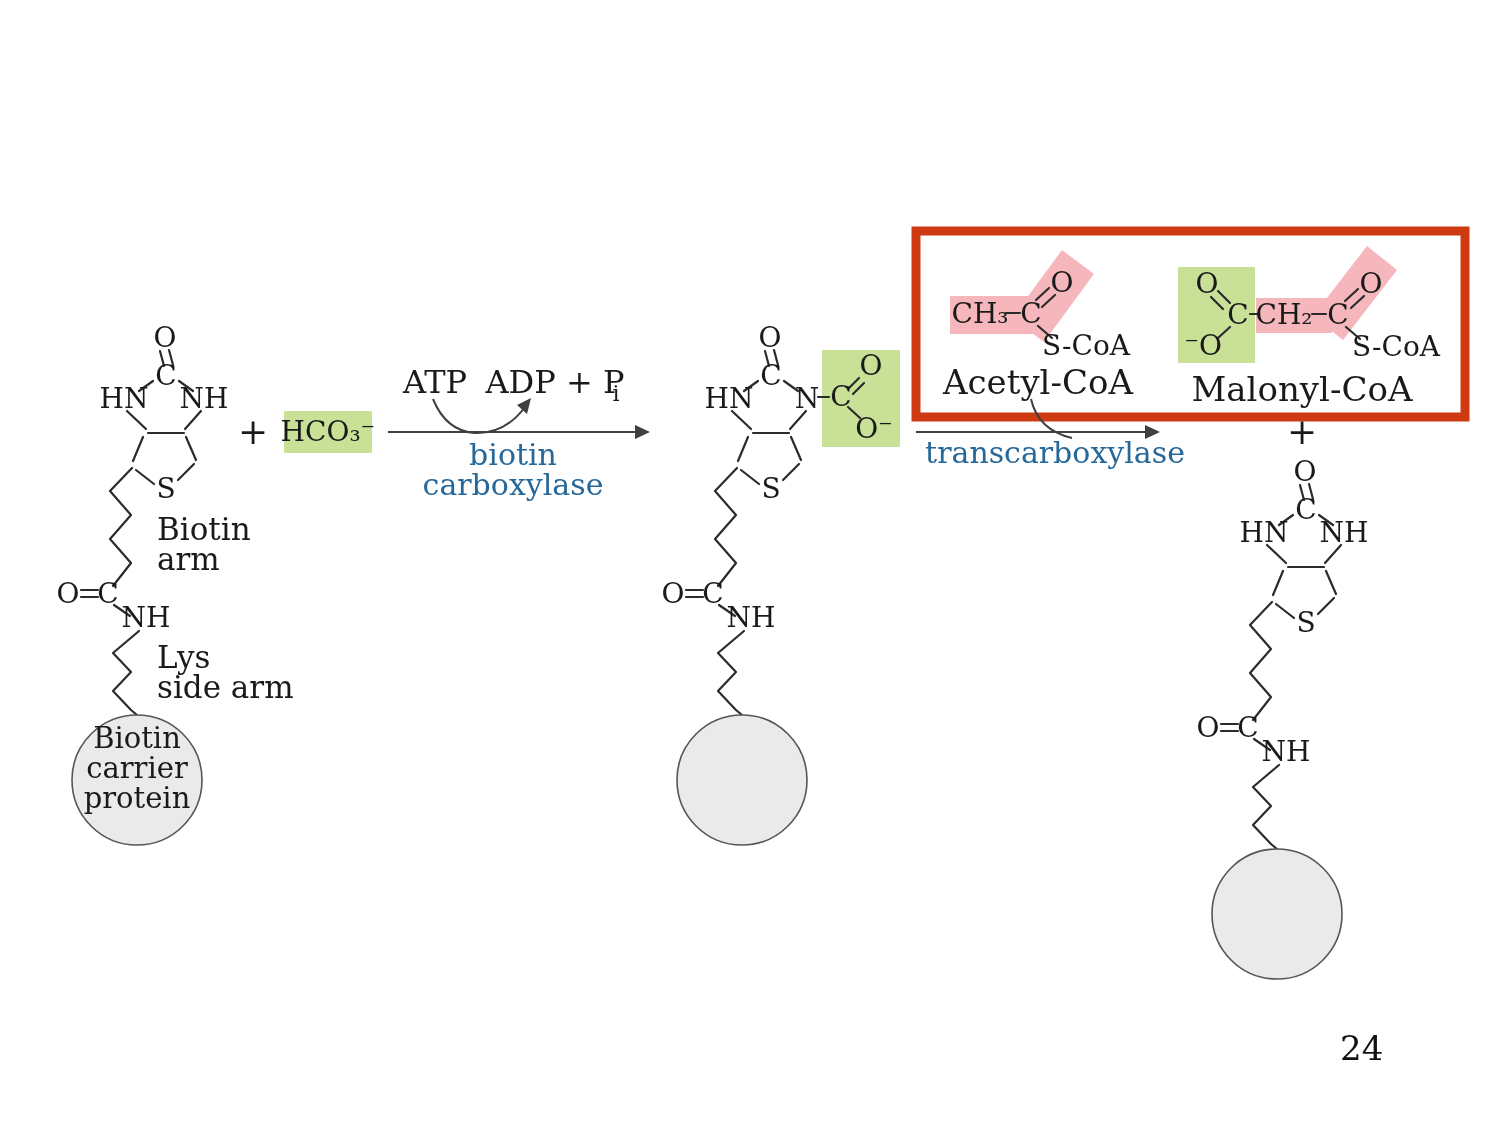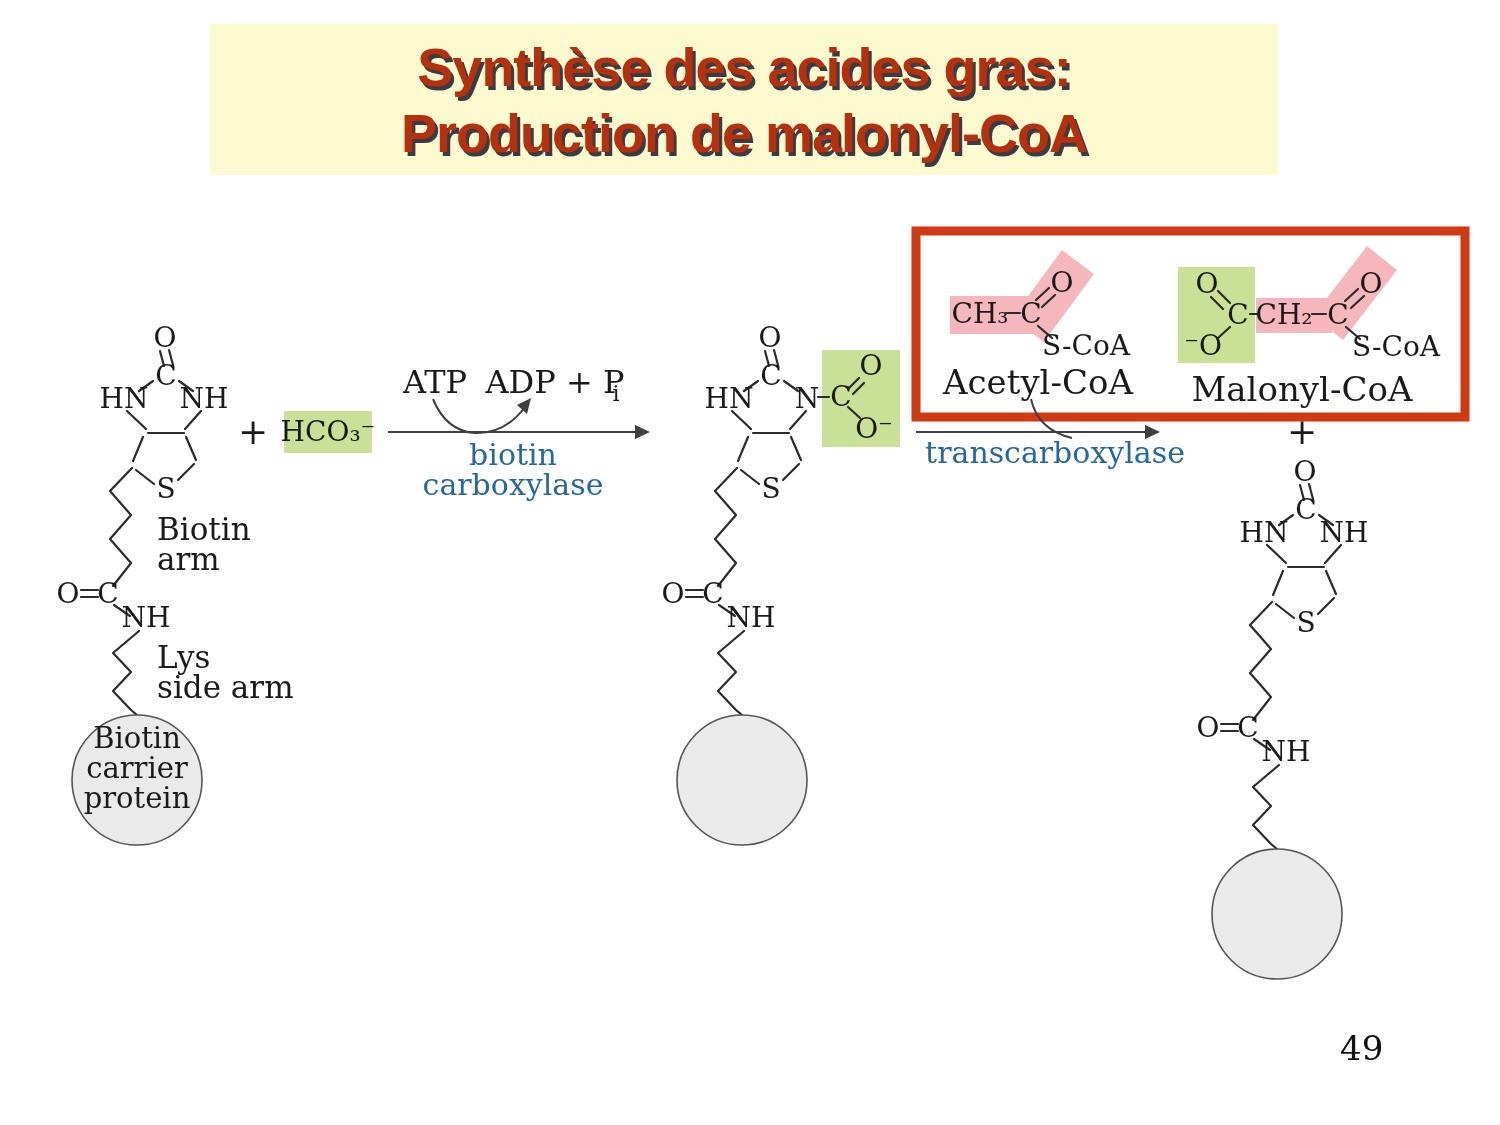--- a/index.html
+++ b/index.html
@@ -41,24 +41,20 @@
   .plus{font-family:"DejaVu Serif",serif;font-size:36px;text-anchor:middle;}
   .hl-green{fill:#c9e197;}
   .hl-pink{fill:#f5b7bb;}
   .red-box{fill:none;stroke:#ce3a12;stroke-width:9;}
 </style>
 </head>
 <body>
 
 <div class="slide">
 
-  <div class="title-banner">
-    <div class="title-line">Synthèse des acides gras:</div>
-    <div class="title-line">Production de malonyl-CoA</div>
-  </div>
 
 
   <svg class="diagram" width="1500" height="1125" viewBox="0 0 1500 1125">
 
     <defs>
       <g id="biotin-skeleton">
         <path class="bond" d="M160,351 L164,366 M169,350 L173,365"></path>
         <path class="bond" d="M153,381 L139,391"></path>
         <path class="bond" d="M179,381 L193,391"></path>
         <path class="bond" d="M127,411 L146,429"></path>
@@ -183,15 +179,15 @@
       <text class="atom" x="1264" y="542">HN</text>
       <text class="atom" x="1344" y="542">NH</text>
       <text class="atom" x="1306" y="632">S</text>
       <text class="atom" x="1208" y="737">O</text>
       <text class="atom" x="1248" y="737">C</text>
       <text class="atom" x="1286" y="761">NH</text>
     </g>
 
   </svg>
 
-  <div class="page-number">49</div>
+  <div class="page-number">24</div>
 
 </div>
 
 </body></html>

